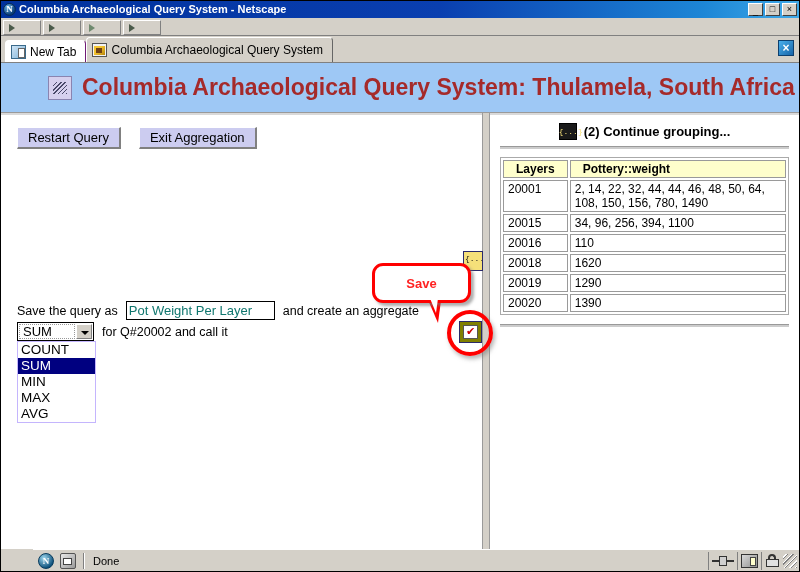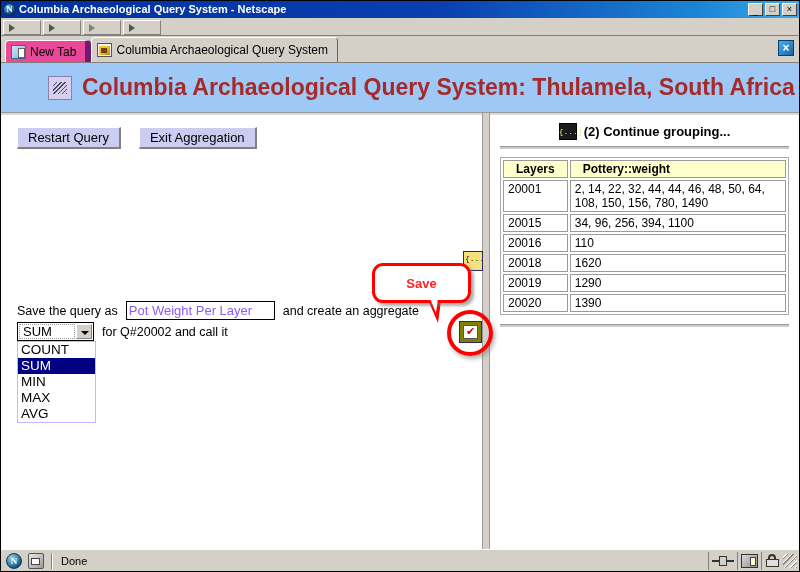--- a/index.html
+++ b/index.html
@@ -88,24 +88,24 @@
     background:#d4d0c8;
     display:flex;align-items:flex-end;
     position:relative;
     padding-left:4px;box-sizing:border-box;
   }
   .tab{
     height:22px;
     display:flex;align-items:center;
     padding:0 9px 0 5px;
     font-size:12px;color:#000;
-    background:#ec4899;
+    background:#ffffff;
     border-top:1px solid #fff;
     border-left:1px solid #fff;
-    border-right:6px solid #701a75;
+    border-right:1px solid #701a75;
     border-top-left-radius:4px;border-top-right-radius:4px;
     box-sizing:border-box;
     white-space:nowrap;
   }
   .tab.active{
     background:#d4d0c8;
     height:25px;
     border-right:1px solid #666;
   }
   .tab-ico{
@@ -218,21 +218,21 @@
   .formline.l1{top:186px;}
   .formline.l2{top:207px;}
   .txt-input{
     border:1px solid #000;
     background:#fff;
     font-size:13px;
     font-family:"Liberation Sans",sans-serif;
     padding:0 2px;
     box-sizing:border-box;
     height:19px;line-height:17px;
-    color:#8b5cf6;
+    color:#0f766e;
   }
   #queryname{width:149px;margin:0 8px;}
   #aggname{width:146px;margin-left:6px;}
 
   .select-box{
     width:77px;height:19px;
     border:1px solid #000;
     background:#fff;
     box-sizing:border-box;
     display:flex;align-items:center;
@@ -384,20 +384,21 @@
   td.lay{width:46px;white-space:nowrap;}
 
   
   .statusbar{
     flex:0 0 22px;height:22px;
     background:#d4d0c8;
     border-top:1px solid #fff;
     display:flex;align-items:center;
     box-sizing:border-box;
     padding:0 2px;
+    margin-left:32px;
   }
   .sb-ico{
     width:16px;height:16px;flex:0 0 16px;margin:0 3px;
     position:relative;
   }
   .sb-globe{
     border-radius:50%;
     background:radial-gradient(circle at 35% 30%,#9fd8ef,#0c4f7a 75%);
     border:1px solid #083c5e;box-sizing:border-box;
   }

